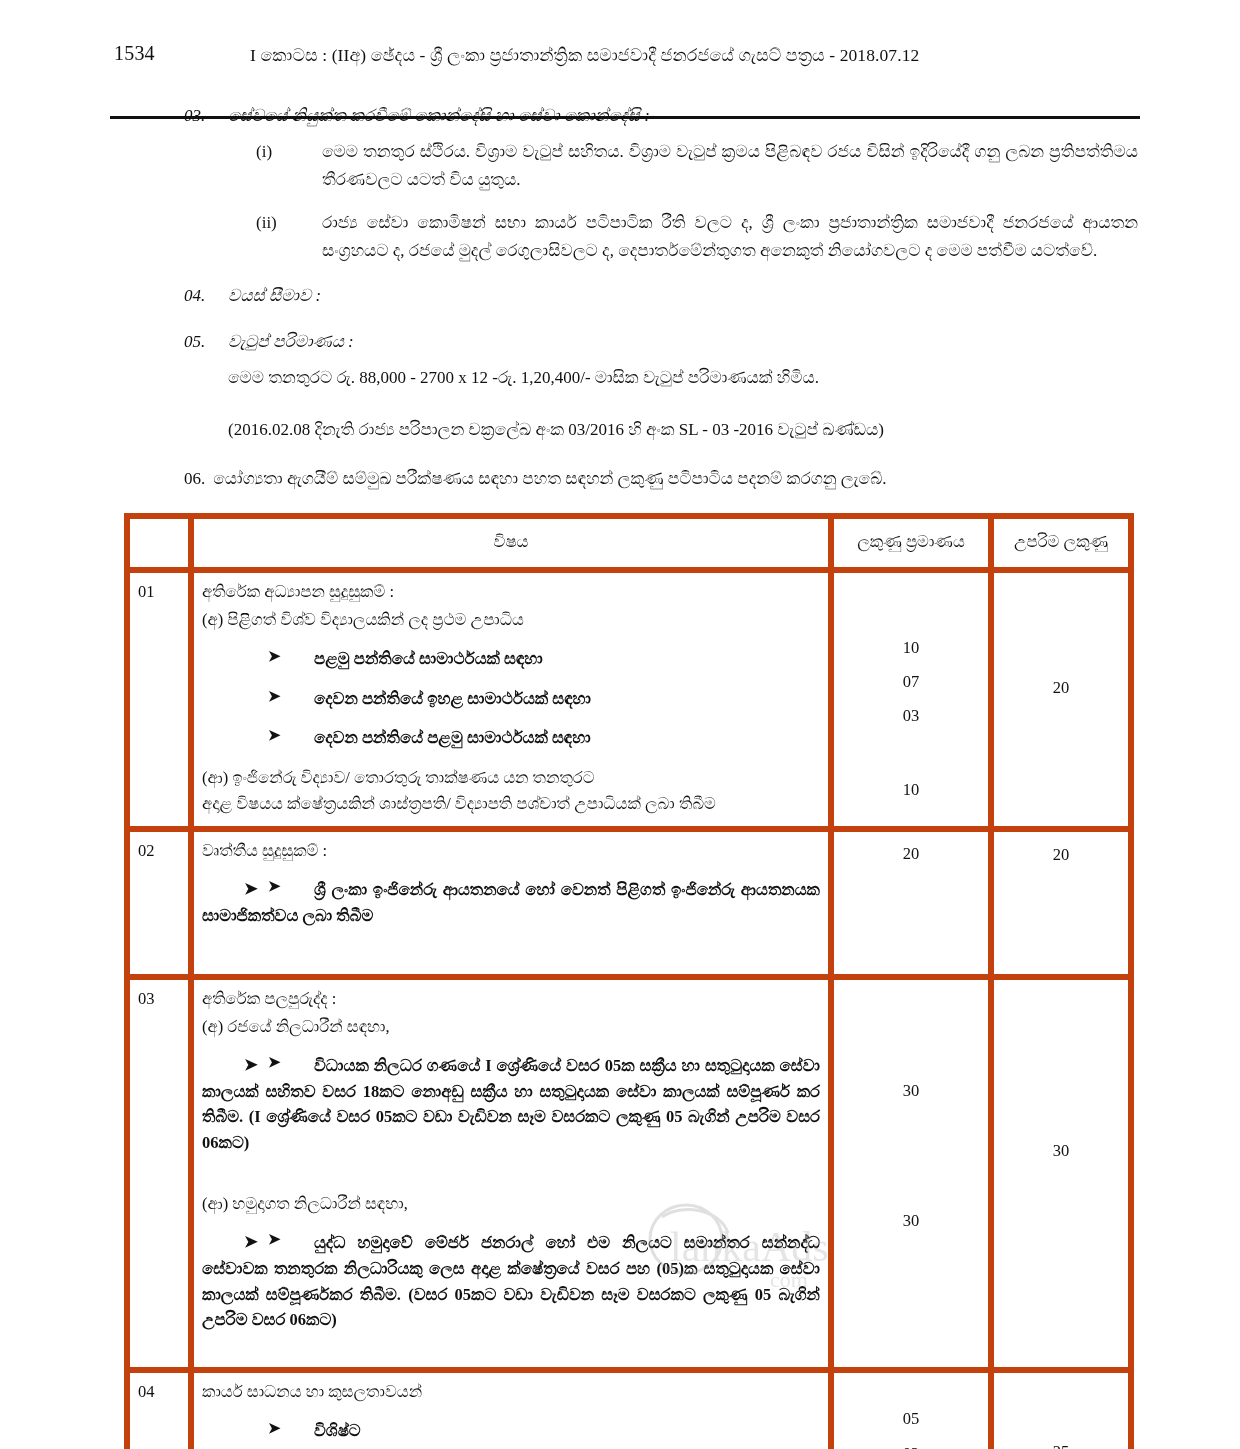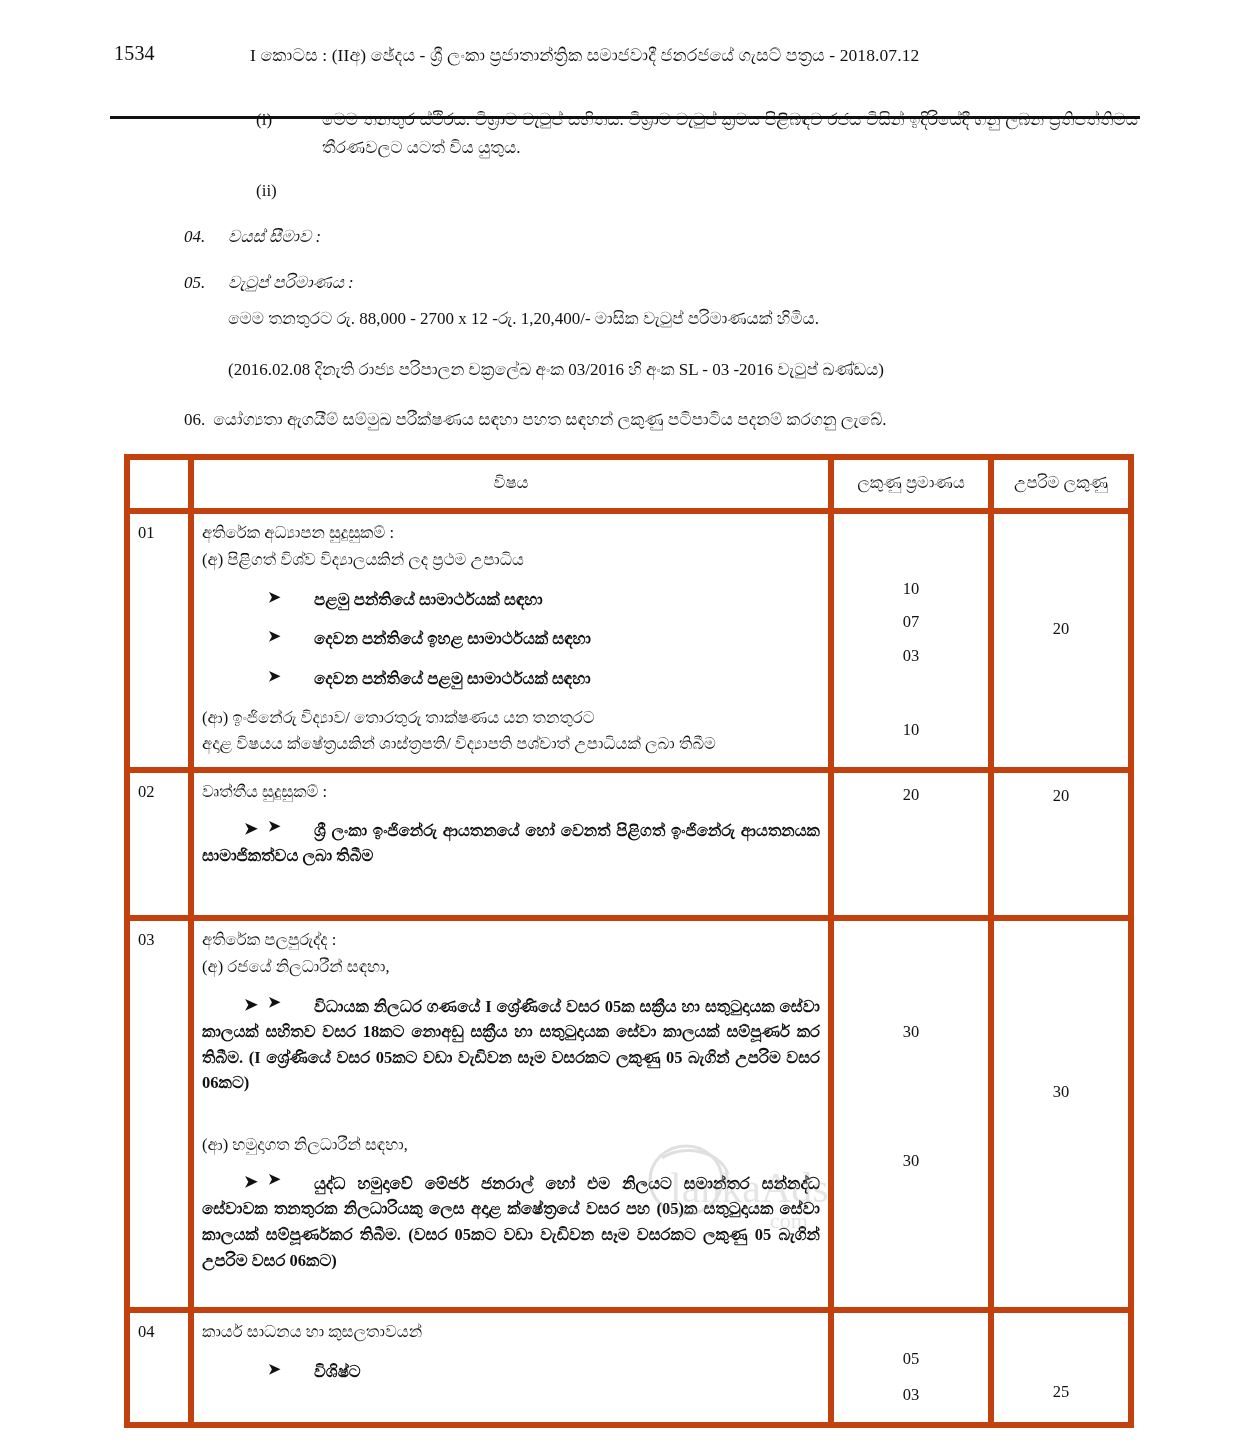--- a/index.html
+++ b/index.html
@@ -243,27 +243,32 @@
 
   <div class="header">
     <div class="page-number">1534</div>
     <div class="header-title">I කොටස : (IIඅ) ඡේදය - ශ්‍රී ලංකා ප්‍රජාතාන්ත්‍රික සමාජවාදී ජනරජයේ ගැසට් පත්‍රය - 2018.07.12</div>
   </div>
   <div class="header-rule"></div>
 
   <div class="content">
 
     <div class="sec">
+      <div class="sec-head">
+        <span class="sec-num">03.</span>
+        <span class="sec-title">සේවයේ නියුක්ත කරවීමේ කොන්දේසි හා සේවා කොන්දේසි :-</span>
+      </div>
       <div class="roman-list">
         <div class="roman-item">
           <span class="roman-marker">(i)</span>
           <span class="roman-text">මෙම තනතුර ස්ථිරය. විශ්‍රාම වැටුප් සහිතය. විශ්‍රාම වැටුප් ක්‍රමය පිළිබඳව රජය විසින් ඉදිරියේදී ගනු ලබන ප්‍රතිපත්තිමය තීරණවලට යටත් විය යුතුය.</span>
         </div>
         <div class="roman-item">
           <span class="roman-marker">(ii)</span>
+          <span class="roman-text">රාජ්‍ය සේවා කොමිෂන් සභා කාර්ය පටිපාටික රීති වලට ද, ශ්‍රී ලංකා ප්‍රජාතාන්ත්‍රික සමාජවාදී ජනරජයේ ආයතන සංග්‍රහයට ද, රජයේ මුදල් රෙගුලාසිවලට ද, දෙපාර්තමේන්තුගත අනෙකුත් නියෝගවලට ද මෙම පත්වීම යටත්වේ.</span>
         </div>
       </div>
     </div>
 
     <div class="sec" style="margin-top:22px;">
       <div class="sec-head">
         <span class="sec-num">04.</span>
         <span class="sec-title">වයස් සීමාව :</span>
       </div>
     </div>

